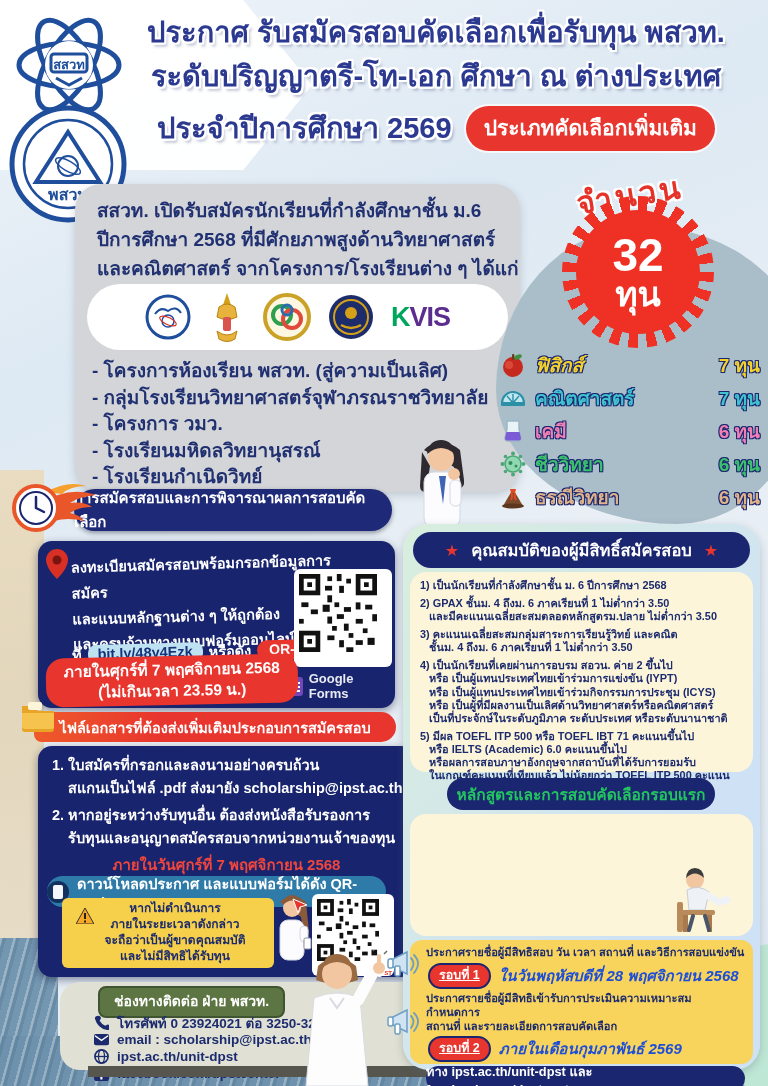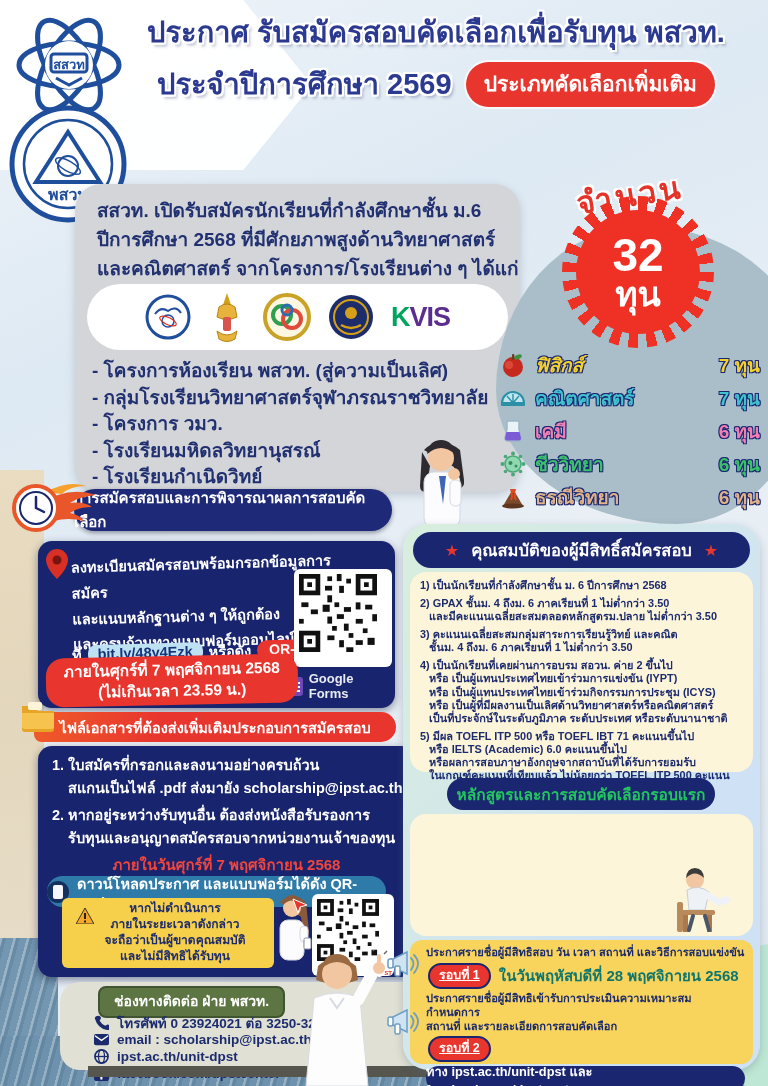--- a/index.html
+++ b/index.html
@@ -101,21 +101,21 @@
     color:#22c55e;font-size:15.5px;font-weight:800;z-index:2;}
   .cream2{left:7px;top:290px;width:343px;height:122px;padding:8px 10px;box-sizing:border-box;}
   .curr-desc{font-size:11.1px;font-weight:800;color:#1c2b6e;line-height:1.38;}
   .curr-list{margin-left:62px;margin-top:3px;font-size:12.5px;font-weight:800;color:#1c2b6e;line-height:1.35;}
   .student{position:absolute;right:8px;bottom:4px;width:88px;height:66px;}
   .yellowbox{left:7px;top:416px;width:343px;height:124px;background:#f8d45c;border-radius:12px;padding:6px 8px 6px 16px;box-sizing:border-box;}
   .ann-note{font-size:11.1px;font-weight:800;color:#1c2b6e;line-height:1.25;}
   .round-row{display:flex;align-items:center;gap:8px;margin:3px 0 3px 2px;}
   .round-pill{background:#e8352e;border:2px solid #1b2670;border-radius:999px;color:#fff;font-size:12.5px;font-weight:800;
     padding:0 9px 2px;text-decoration:underline;white-space:nowrap;}
-  .round-date{color:#0f766e;font-size:15px;font-weight:800;}
+  .round-date{color:#1d4ed8;font-size:15px;font-weight:800;font-style:italic;}
   .ann-footer{margin-top:4px;background:#1b2670;border-radius:999px;color:#fff;font-size:12.8px;font-weight:800;height:25px;
     display:flex;align-items:center;justify-content:center;}
   .mega1{left:-16px;top:424px;width:36px;height:32px;z-index:9;}
   .mega2{left:-16px;top:482px;width:36px;height:32px;z-index:9;}
 </style>
 </head>
 <body>
 
 <div id="poster">
 
@@ -189,20 +189,21 @@
   <svg class="abs" style="left:8px;top:104px" width="120" height="120" viewBox="0 0 120 120">
     <circle cx="60" cy="60" r="56" fill="#fff" stroke="#1f4e9c" stroke-width="5"></circle>
     <circle cx="60" cy="60" r="44" fill="#fff" stroke="#1f4e9c" stroke-width="2.5"></circle>
     <polygon points="60,28 92,78 28,78" fill="none" stroke="#1f4e9c" stroke-width="4"></polygon>
     <circle cx="60" cy="62" r="10" fill="none" stroke="#1f4e9c" stroke-width="2"></circle>
     <ellipse cx="60" cy="62" rx="14" ry="5" fill="none" stroke="#1f4e9c" stroke-width="1.5" transform="rotate(30 60 62)"></ellipse>
     <text x="60" y="96" text-anchor="middle" font-size="16" font-weight="bold" fill="#1f4e9c">พสวท</text>
   </svg>
   <div class="abs titles">
     <div class="title-line">ประกาศ รับสมัครสอบคัดเลือกเพื่อรับทุน พสวท.</div>
+    <div class="title-line">ระดับปริญญาตรี-โท-เอก ศึกษา ณ ต่างประเทศ</div>
     <div class="title-row3">
       <span class="title-line" style="margin-bottom:0">ประจำปีการศึกษา 2569</span>
       <span class="hdr-badge">ประเภทคัดเลือกเพิ่มเติม</span>
     </div>
   </div>
 
   <div class="abs graybox">
     <div class="abs intro-text pl">สสวท. เปิดรับสมัครนักเรียนที่กำลังศึกษาชั้น ม.6
 ปีการศึกษา 2568 ที่มีศักยภาพสูงด้านวิทยาศาสตร์
 และคณิตศาสตร์ จากโครงการ/โรงเรียนต่าง ๆ ได้แก่</div>
@@ -488,20 +489,21 @@
     <div class="abs yellowbox">
       <div class="ann-note">ประกาศรายชื่อผู้มีสิทธิสอบ วัน เวลา สถานที่ และวิธีการสอบแข่งขัน</div>
       <div class="round-row">
         <span class="round-pill">รอบที่ 1</span>
         <span class="round-date">ในวันพฤหัสบดีที่ 28 พฤศจิกายน 2568</span>
       </div>
       <div class="ann-note pl">ประกาศรายชื่อผู้มีสิทธิเข้ารับการประเมินความเหมาะสม กำหนดการ
 สถานที่ และรายละเอียดการสอบคัดเลือก</div>
       <div class="round-row">
         <span class="round-pill">รอบที่ 2</span>
+        <span class="round-date">ภายในเดือนกุมภาพันธ์ 2569</span>
       </div>
       <div class="ann-footer">ทาง ipst.ac.th/unit-dpst และ facebook.com/dpstcenter</div>
     </div>
     <svg class="abs mega1" viewBox="0 0 36 32">
         <use href="#megasym"></use>
       </svg>
     <svg class="abs mega2" viewBox="0 0 36 32">
         <use href="#megasym"></use>
       </svg>
   </div>

